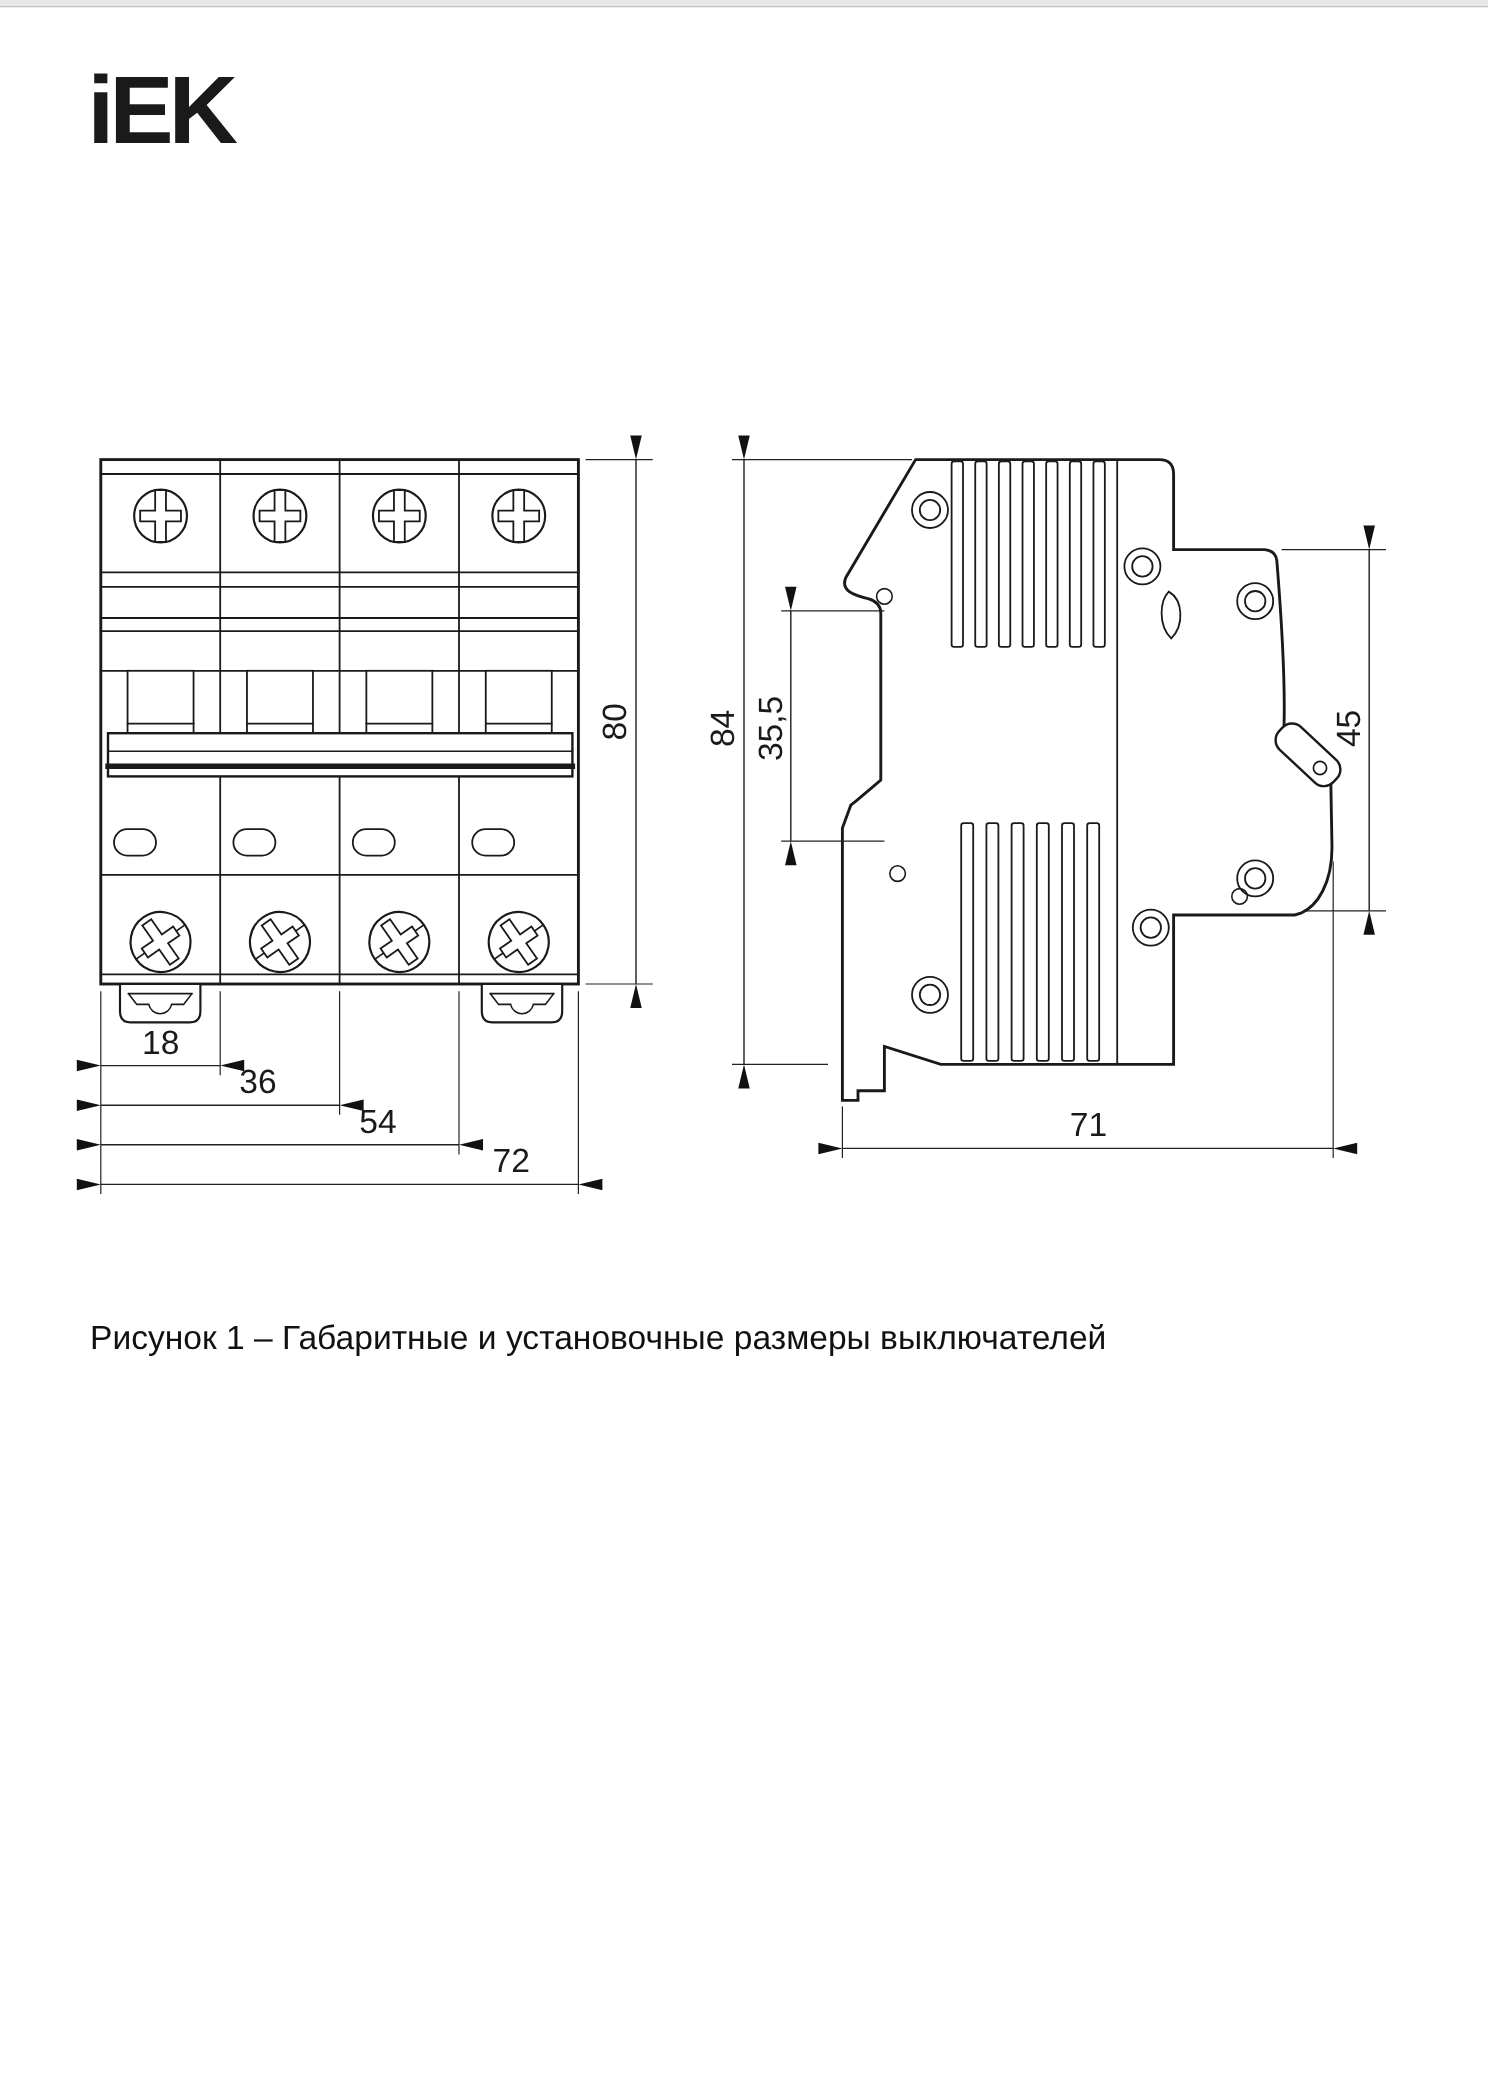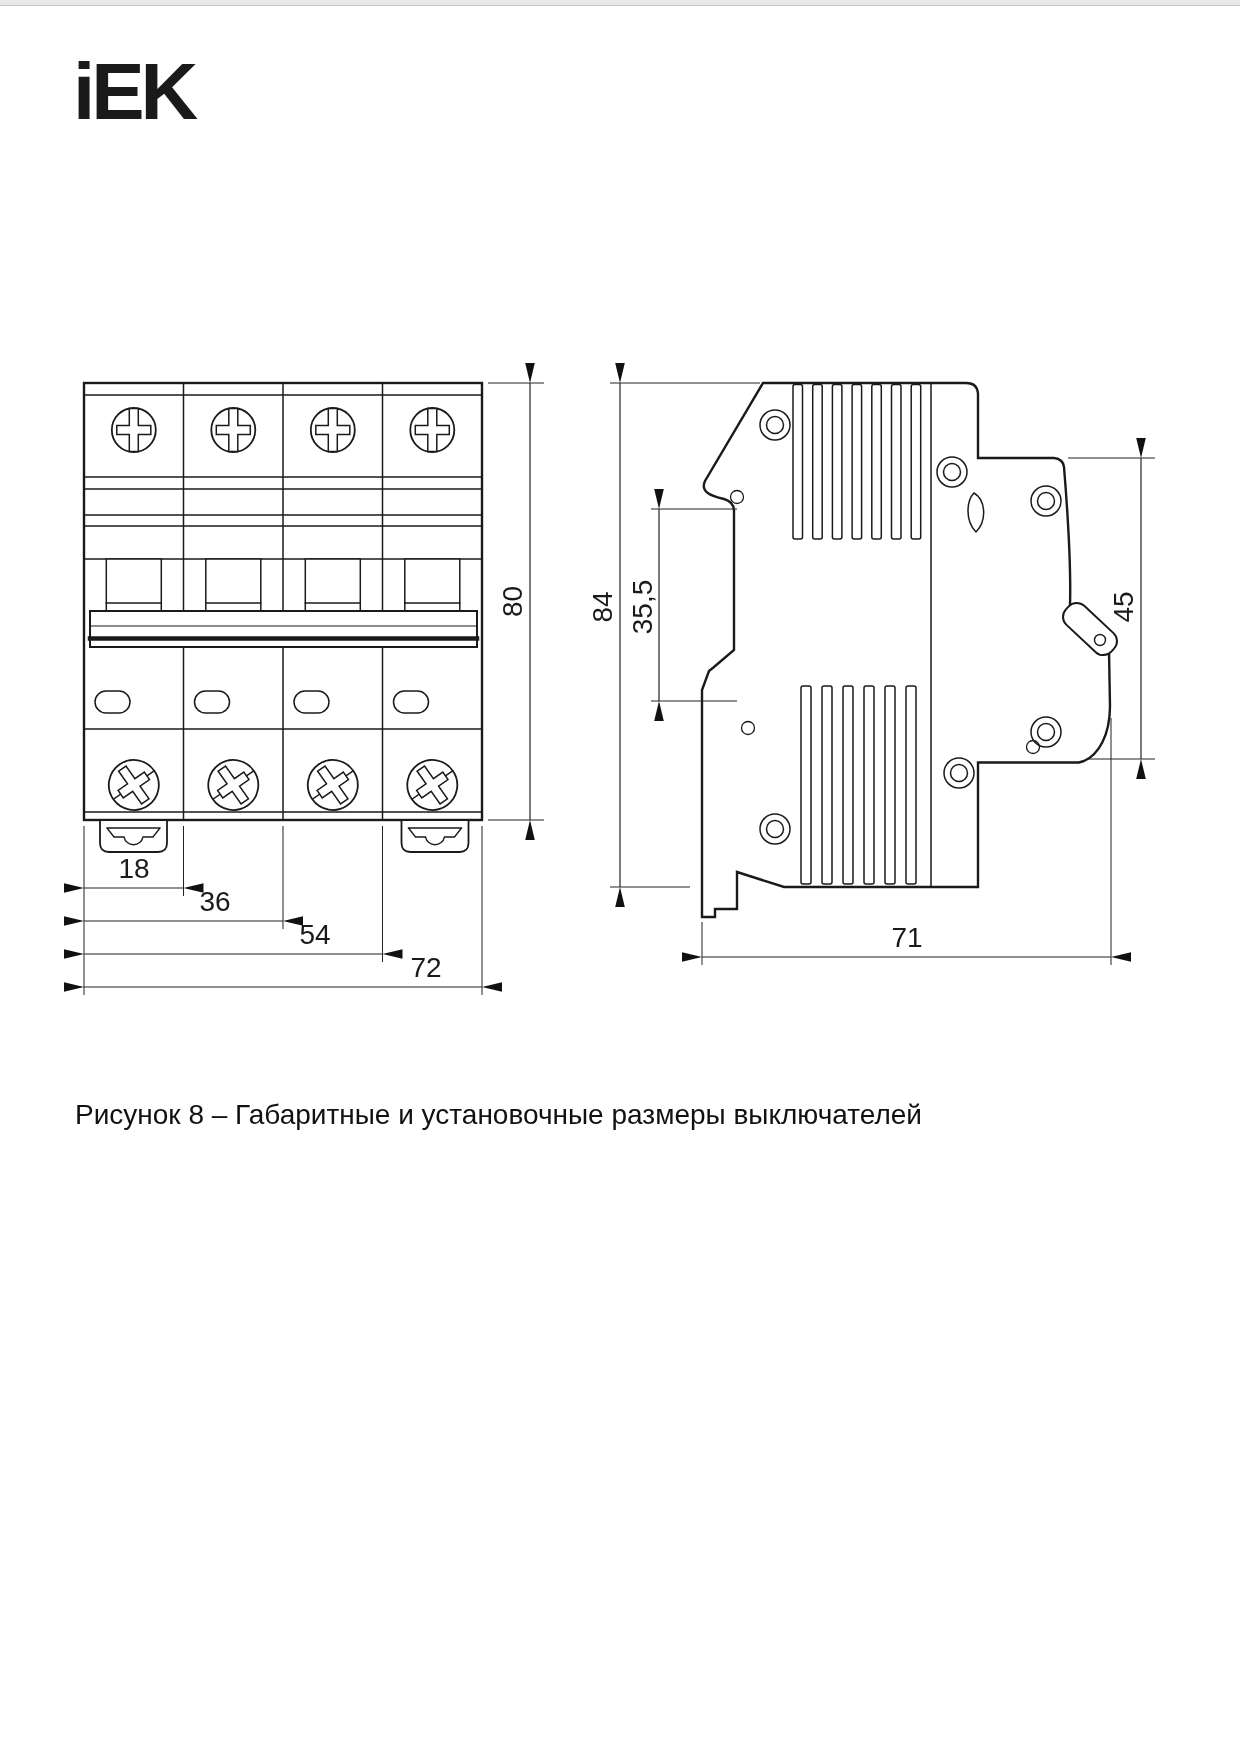--- a/index.html
+++ b/index.html
@@ -254,15 +254,15 @@
     </g>
   </g>
   <g>
     <text class="dim-label" transform="translate(612,601) rotate(-90)" text-anchor="middle">84</text>
     <text class="dim-label" transform="translate(651.5,601) rotate(-90)" text-anchor="middle">35,5</text>
     <text class="dim-label" transform="translate(1133,601) rotate(-90)" text-anchor="middle">45</text>
     <text class="dim-label" x="907" y="941" text-anchor="middle">71</text>
   </g>
 </svg>
 
-<div class="caption">Рисунок 8 – Габаритные и установочные размеры выключателей</div>
+<div class="caption">Рисунок 1 – Габаритные и установочные размеры выключателей</div>
 
 </div>
 
 </body></html>

